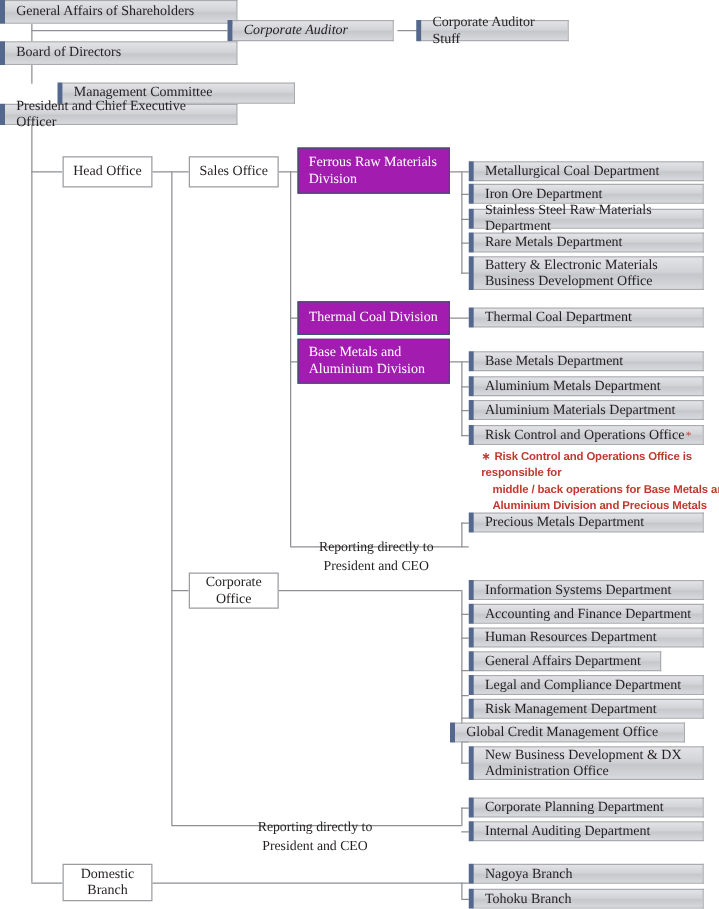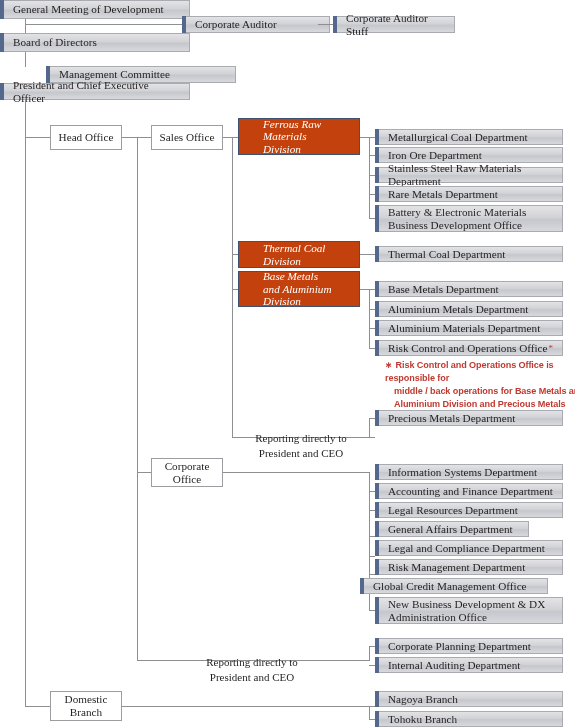--- a/index.html
+++ b/index.html
@@ -31,26 +31,25 @@
     font-size:11.2px;
     color:#231f20;
   }
   .gbox::before{
     content:"";position:absolute;left:-4px;top:-1px;bottom:-1px;width:4px;
     background:#53688c;
   }
 
   
   .dbox{
-    background:#c2410c;
+    background:#a21caf;
     border:1px solid #3e5270;
     color:#ffffff;
-    padding:3px 24px;
+    padding:3px 8px;
     font-size:11.2px;
-    font-style:italic;
   }
 
   
   .wbox{
     background:#ffffff;
     border:1px solid #9b9da1;
     font-size:11.2px;
     justify-content:center;
     text-align:center;
     padding:2px 4px;
@@ -73,28 +72,28 @@
   .note .l:first-child{padding-left:0;text-indent:0;}
 
   sup.ast{color:#c0392f;font-size:9px;vertical-align:super;margin-left:1px;}
 </style>
 </head>
 <body>
 
 <div id="chart">
 
   <div class="box gbox" style="left:4px;top:0px;width:186px;height:19px;">
-    <span>General Meeting of Development</span>
+    <span>General Affairs of Shareholders</span>
   </div>
 
   <div class="ln lnv" style="left:25px;top:19px;width:1px;height:14px;"></div>
 
   <div class="ln lnh" style="left:25px;top:24px;width:157px;height:1px;"></div>
 
-  <div class="box gbox" style="left:186px;top:16px;width:144px;height:17px;">
+  <div class="box gbox" style="left:186px;top:16px;width:129px;height:17px;font-style:italic;">
     <span>Corporate Auditor</span>
   </div>
 
   <div class="ln lnh" style="left:318px;top:24px;width:19px;height:1px;"></div>
 
   <div class="box gbox" style="left:337px;top:16px;width:118px;height:17px;">
     <span>Corporate Auditor Stuff</span>
   </div>
 
   <div class="box gbox" style="left:4px;top:33px;width:186px;height:19px;">
@@ -242,21 +241,21 @@
     <span>Information Systems Department</span>
   </div>
 
   <div class="ln lnh" style="left:369px;top:491px;width:6px;height:1px;"></div>
   <div class="box gbox" style="left:379px;top:483px;width:184px;height:16px;">
     <span>Accounting and Finance Department</span>
   </div>
 
   <div class="ln lnh" style="left:369px;top:510px;width:6px;height:1px;"></div>
   <div class="box gbox" style="left:379px;top:502px;width:184px;height:16px;">
-    <span>Legal Resources Department</span>
+    <span>Human Resources Department</span>
   </div>
 
   <div class="ln lnh" style="left:369px;top:536px;width:6px;height:1px;"></div>
   <div class="box gbox" style="left:379px;top:521px;width:150px;height:16px;">
     <span>General Affairs Department</span>
   </div>
 
   <div class="ln lnh" style="left:369px;top:556px;width:6px;height:1px;"></div>
   <div class="box gbox" style="left:379px;top:540px;width:184px;height:16px;">
     <span>Legal and Compliance Department</span>

